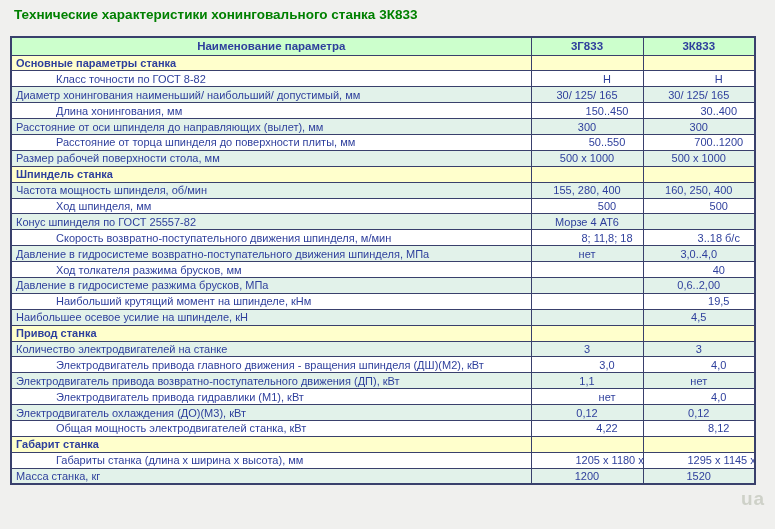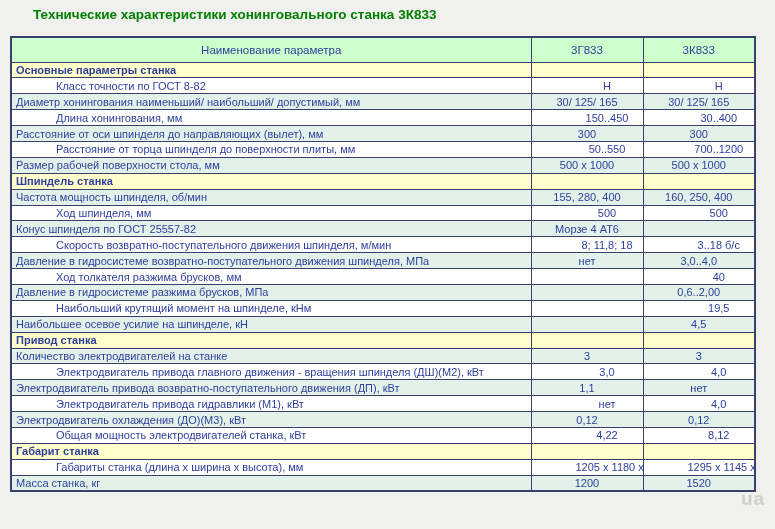--- a/index.html
+++ b/index.html
@@ -18,42 +18,41 @@
     background:var(--c-bg);
     font-family:"Liberation Sans", sans-serif;
     position:relative;
   }
   .page-title{
     position:absolute;
     left:14px;top:7px;
     font-size:13.5px;
     font-weight:bold;
     color:var(--c-title);
-    margin-left:19px;
   }
   table.spec{
     position:absolute;
     left:10px;top:36px;
     width:744px;
     border-collapse:collapse;
     table-layout:fixed;
     background:var(--c-white);
     border:2px solid var(--c-border);
   }
   table.spec th, table.spec td{
     border:1px solid var(--c-border);
     color:var(--c-text);
     font-size:11px;
     overflow:hidden;
     white-space:nowrap;
   }
   table.spec th{
     background:var(--c-header);
-    font-weight:normal;
-    height:25px;
+    font-weight:bold;
+    height:18px;
     text-align:center;
     font-size:11.5px;
   }
   table.spec td{
     height:15.9px;
     padding:0 4px;
   }
   td.name{text-align:left;}
   td.val{text-align:center;}
   tr.section td{

